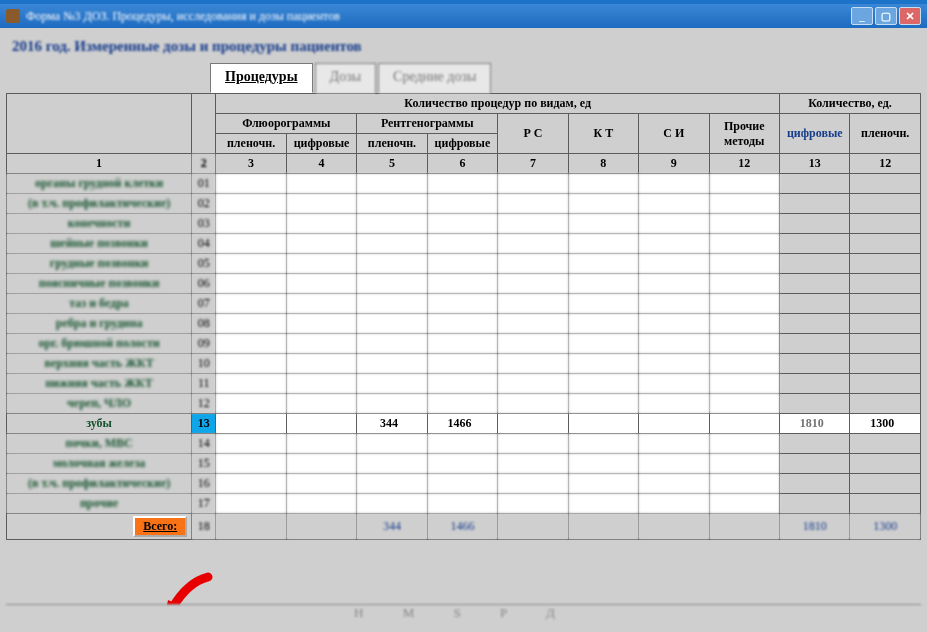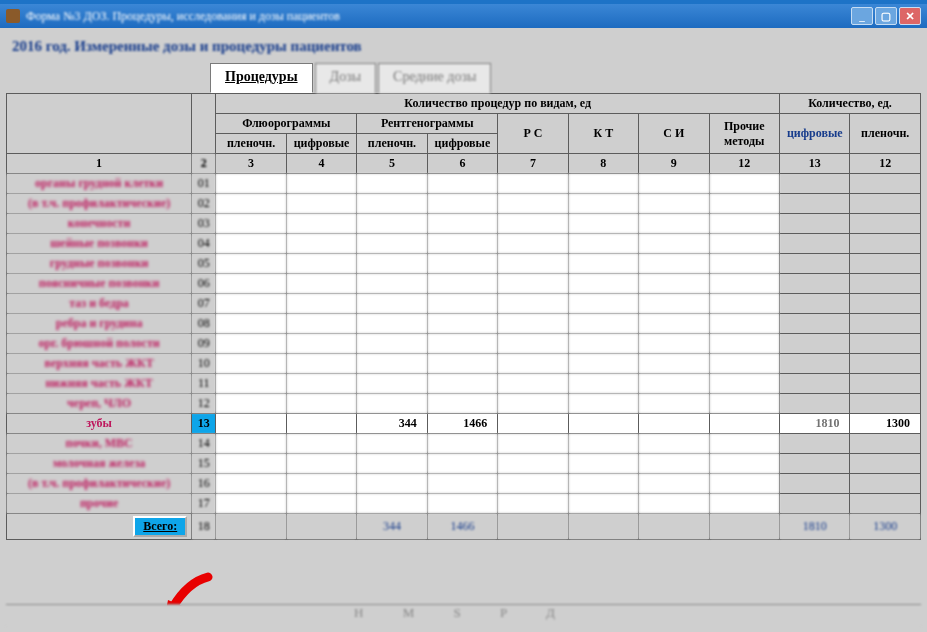--- a/index.html
+++ b/index.html
@@ -58,33 +58,33 @@
     text-align:center;
     background:#cfcfcf;
     font-size:12px;
     height:19px;
     overflow:hidden;
   }
   table.grid th{ font-weight:bold;margin-top:31px; }
   col.c-name{width:184px;}
   col.c-num {width:24px;}
   col.c-d   {width:70px;}
-  .rowlabel{ text-align:left; padding-left:6px; filter:blur(1.4px); font-weight:bold; color:#be185d;margin-top:28px;}
+  .rowlabel{ text-align:left; padding-left:6px; filter:blur(1.4px); font-weight:bold; color:#14532d;margin-top:28px;}
   .numcell{ filter:blur(1.1px); background:#cfcfcf;}
   .whitecell{ background:#fff !important; }
   .whitecell.blurred{ filter:blur(1.1px);}
   .quantity-head{color:#173c8c !important; font-weight:bold;}
   .focusrow td.rowlabel{ filter:none; font-weight:bold;}
   .focusrow td.numcell{ filter:none; font-weight:bold; background:#0ea5e9;}
-  .focusrow td.whitecell{ font-weight:bold; text-align:right; padding-right:10px;}
+  .focusrow td.whitecell{ font-weight:bold; text-align:center; padding-right:10px;}
   .focusrow td.blueval{ color:#737373;}
   .colnum td, .colnum th { font-weight:bold; }
   .bottom-total td{ background:#cfcfcf; filter:blur(1.2px);}
   .bottom-total .btn-total{
-    filter:none; background:#0ea5e9; border:2px outset #fff;
+    filter:none; background:#f97316; border:2px outset #fff;
     font-weight:bold; text-decoration:underline;
     display:inline-block; padding:1px 8px;
   }
   .arrow{
     position:absolute; left:152px; top:540px; width:60px; height:50px; pointer-events:none;
   }
   .footerbar{
     position:absolute; left:0; right:0; bottom:0; height:22px;
     background:#cfcfcf; border-top:1px solid #888;
     text-align:center; color:#888; letter-spacing:18px;

